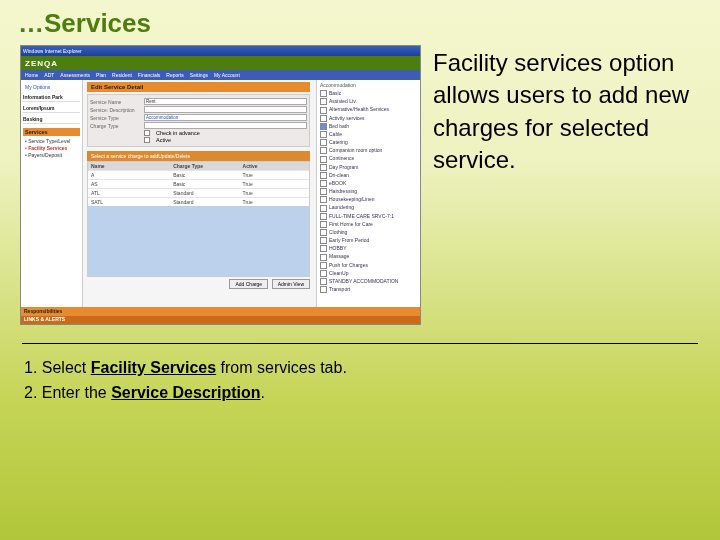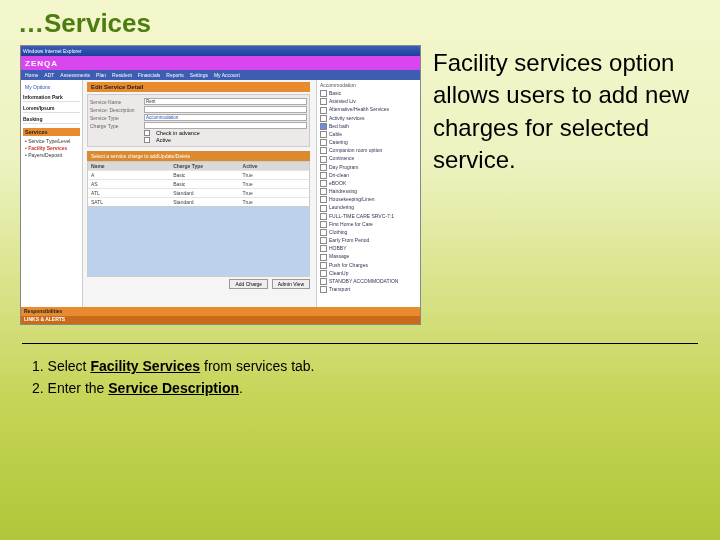--- a/index.html
+++ b/index.html
@@ -10,21 +10,21 @@
     position: relative;
     overflow: hidden;
   }
   .title { font-size: 26px; color: #4d7c0f; font-weight: bold; padding: 8px 18px 0; }
   .content { display: flex; padding: 6px 20px 0; gap: 12px; align-items:flex-start;}
   .screenshot {
     width: 401px; height: 280px; background:#fff; border:1px solid #888; position:relative; font-size:5.5px;
     display:flex; flex-direction:column;
   }
   .sc-titlebar{background:linear-gradient(#3a5fb8,#1e3f9a);color:#fff;height:10px;line-height:10px;font-size:5px;padding:0 2px;}
-  .sc-header{background:#d946ef;color:#fff;height:14px;display:flex;align-items:center;padding:0 4px;font-weight:bold;font-size:8px;letter-spacing:1px;}
+  .sc-header{background:#4d7c0f;color:#fff;height:14px;display:flex;align-items:center;padding:0 4px;font-weight:bold;font-size:8px;letter-spacing:1px;}
   .sc-tabs{background:#3d5db3;color:#fff;height:10px;display:flex;gap:6px;padding:0 4px;align-items:center;font-size:5px;}
   .sc-tabs span{cursor:pointer;}
   .sc-body{flex:1;display:flex;background:#f5f5f5;}
   .sc-left{width:62px;background:#fff;border-right:1px solid #ccc;padding:2px;}
   .sc-left .wel{color:#2a52c4;font-size:5px;margin:2px 0 4px 2px;}
   .sc-left .sec{font-weight:bold;color:#222;font-size:5px;margin:3px 0 1px;border-bottom:1px solid #ddd;padding-bottom:1px;}
   .sc-left .sub{font-weight:bold;background:#e88b2f;color:#222;margin:4px 0 2px;padding:1px 2px;font-size:5.5px;}
   .sc-left ul{list-style:none;padding-left:2px;}
   .sc-left li{font-size:5px;color:#333;line-height:7px;}
   .sc-left li::before{content:"• ";}
@@ -49,21 +49,21 @@
   .sc-right{position:absolute;top:0;right:0;width:104px;height:100%;background:#fff;border-left:1px solid #ccc;padding:2px 3px;overflow:hidden;}
   .sc-right .rlabel{font-size:5px;color:#555;margin-bottom:1px;}
   .sc-right ul{list-style:none;}
   .sc-right li{font-size:5px;color:#335;line-height:8px;}
   .sc-right li::before{content:"";display:inline-block;width:5px;height:5px;border:1px solid #888;margin-right:2px;vertical-align:middle;background:#fff;}
   .sc-right li.chk::before{background:#6a8fe0;}
   .sc-foot1{background:#e88b2f;height:9px;margin-top:auto;font-size:5px;font-weight:bold;color:#222;padding:1px 3px;}
   .sc-foot2{background:#c96b1a;height:8px;font-size:5px;font-weight:bold;color:#fff;padding:0 3px;}
   .desc{flex:1;font-size:24px;color:#000;line-height:1.35;padding-top:2px;}
   .divider{border:none;border-top:1px solid #000;margin:18px 22px 12px;}
-  .steps{padding:0 32px;font-size:14px;color:#000;line-height:1.55;}
+  .steps{padding:0 24px;font-size:16px;color:#000;line-height:1.55;}
   .steps .u{text-decoration:underline;}
   .steps b{font-weight:bold;}
 </style>
 </head>
 <body>
 
 <div class="title">…Services</div>
 
 <div class="content">
   <div class="screenshot">

